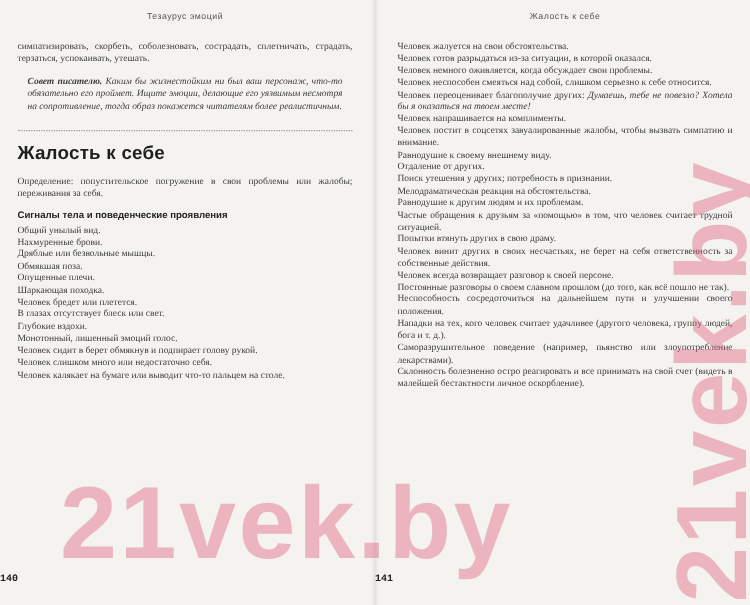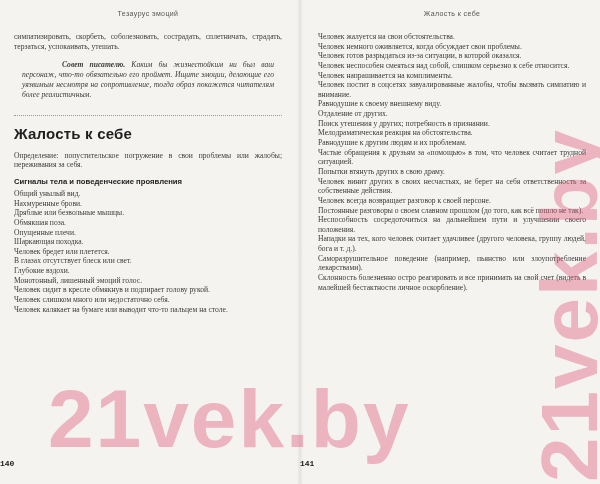--- a/index.html
+++ b/index.html
@@ -29,21 +29,21 @@
   }
   .body-text {
     font-size:7.6px; line-height:1.28; text-align:justify;
   }
   .tip {
     font-style:italic;
     font-size:7.6px; line-height:1.32;
     margin:9px 8px 10px 8px;
     text-align:justify;
   }
-  .tip-label { font-weight:bold;margin-left:40px; }
+  .tip-label { font-weight:bold; }
   .dotted-rule {
     border:none; border-top:1px dotted #9a9a9a;
     margin:14px 0 9px 0; height:0;
   }
   .section-title {
     font-family:"Liberation Sans", sans-serif;
     font-weight:bold; font-size:15px; color:#1f1f1f;
     margin:0 0 9px 0; letter-spacing:0.2px;
   }
   .definition { font-size:7.6px; line-height:1.28; text-align:justify; margin-bottom:7px; }
@@ -104,36 +104,37 @@
         <div class="line">Общий унылый вид.</div>
         <div class="line">Нахмуренные брови.</div>
         <div class="line">Дряблые или безвольные мышцы.</div>
         <div class="line">Обмякшая поза.</div>
         <div class="line">Опущенные плечи.</div>
         <div class="line">Шаркающая походка.</div>
         <div class="line">Человек бредет или плетется.</div>
         <div class="line">В глазах отсутствует блеск или свет.</div>
         <div class="line">Глубокие вздохи.</div>
         <div class="line">Монотонный, лишенный эмоций голос.</div>
-        <div class="line">Человек сидит в кресле обмякнув и подпирает голову рукой.</div>
+        <div class="line">Человек сидит в берет обмякнув и подпирает голову рукой.</div>
         <div class="line">Человек слишком много или недостаточно себя.</div>
         <div class="line">Человек калякает на бумаге или выводит что-то пальцем на столе.</div>
       </div>
 
     <div class="page-number">140</div>
   </div>
 
   <div class="page page-right">
     <div class="running-head">Жалость к себе</div>
 
     <div>
         <div class="line">Человек жалуется на свои обстоятельства.</div>
+        <div class="line">Человек готов разрыдаться из-за ситуации, в которой оказался.</div>
         <div class="line">Человек немного оживляется, когда обсуждает свои проблемы.</div>
-        <div class="line">Человек готов разрыдаться из-за ситуации, в которой оказался.</div>
         <div class="line">Человек неспособен смеяться над собой, слишком серьезно к себе относится.</div>
+        <div class="line">Человек переоценивает благополучие других: <em>Думаешь, тебе не повезло? Хотела бы я оказаться на твоем месте!</em></div>
         <div class="line">Человек напрашивается на комплименты.</div>
         <div class="line">Человек постит в соцсетях завуалированные жалобы, чтобы вызвать симпатию и внимание.</div>
         <div class="line">Равнодушие к своему внешнему виду.</div>
         <div class="line">Отдаление от других.</div>
         <div class="line">Поиск утешения у других; потребность в признании.</div>
         <div class="line">Мелодраматическая реакция на обстоятельства.</div>
         <div class="line">Равнодушие к другим людям и их проблемам.</div>
         <div class="line">Частые обращения к друзьям за «помощью» в том, что человек считает трудной ситуацией.</div>
         <div class="line">Попытки втянуть других в свою драму.</div>
         <div class="line">Человек винит других в своих несчастьях, не берет на себя ответственность за собственные действия.</div>

